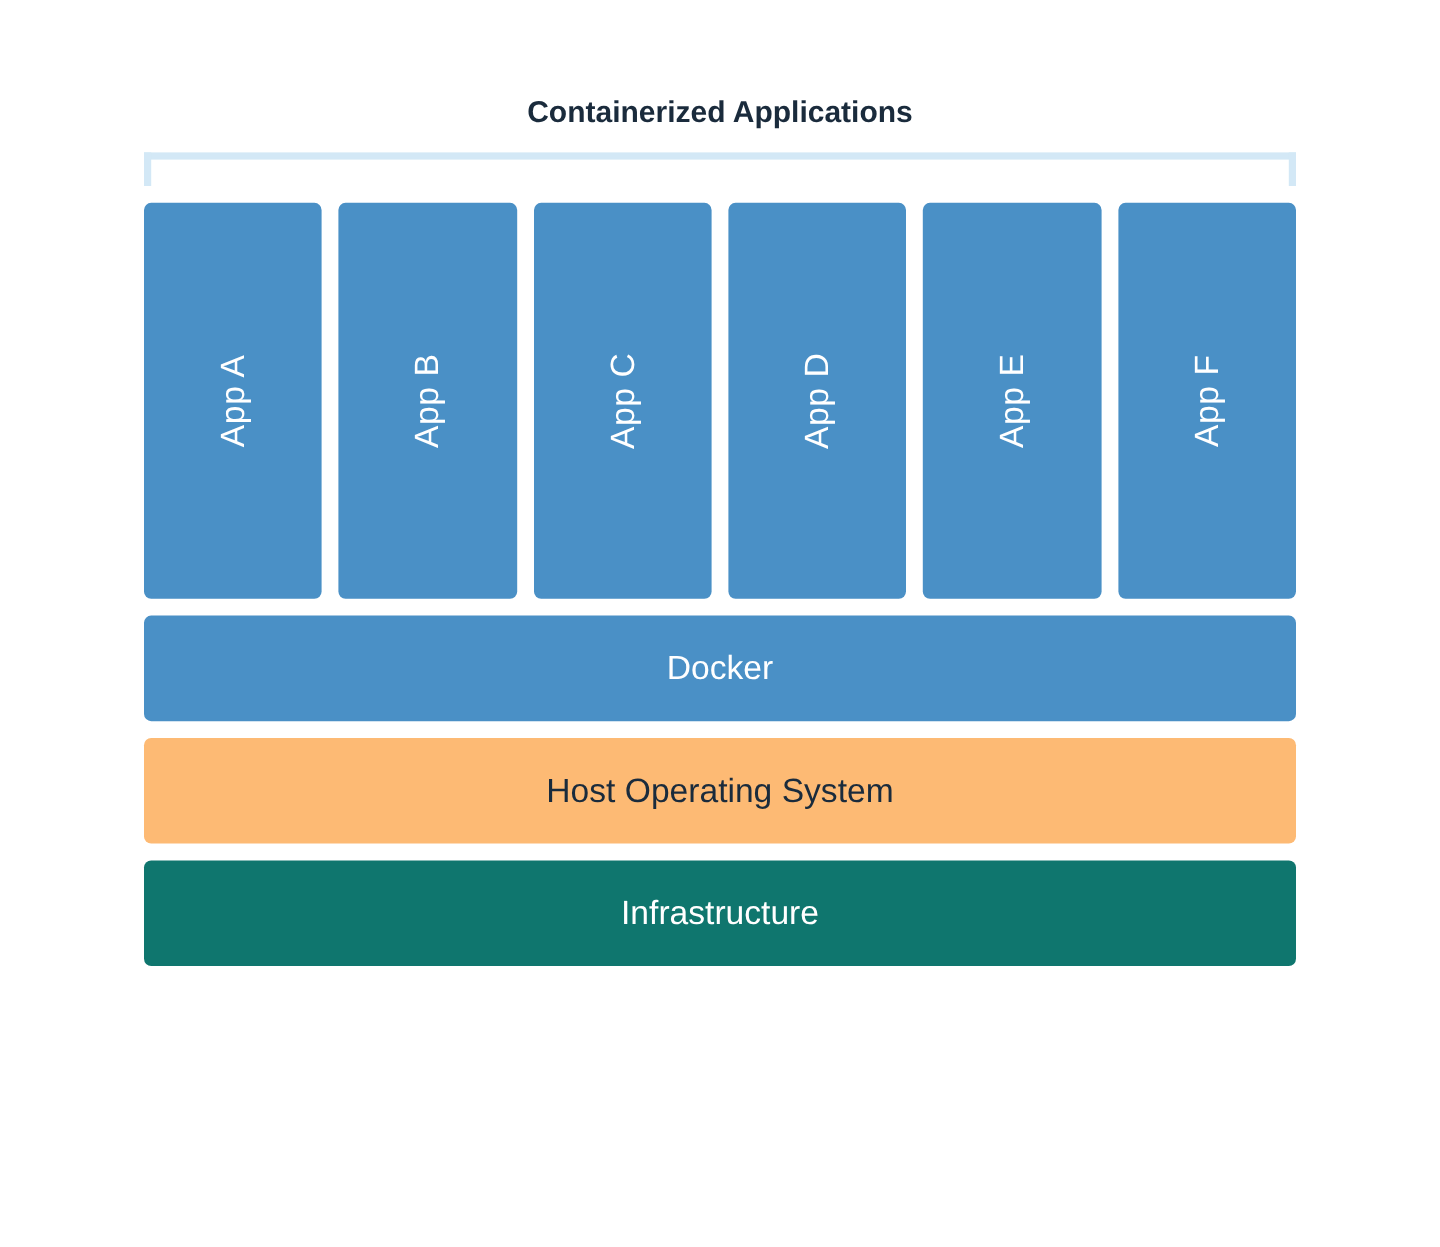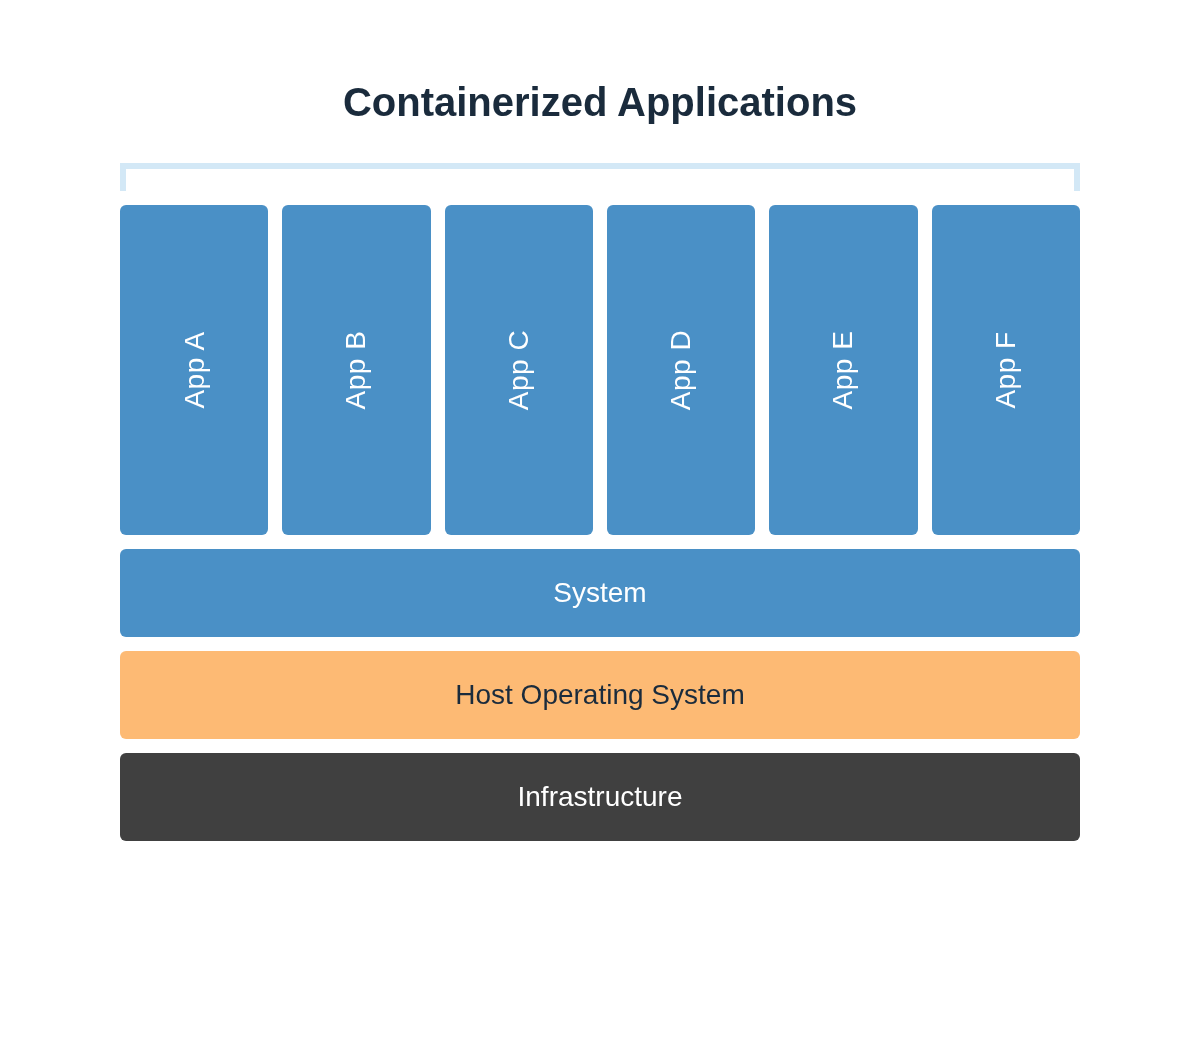--- a/index.html
+++ b/index.html
@@ -14,24 +14,24 @@
       height: 1039px;
       padding: 80px 120px 60px 120px;
     }
     .diagram {
       width: 100%;
       display: flex;
       flex-direction: column;
       align-items: center;
     }
     .title {
-      font-size: 40px;
+      font-size: 25px;
       font-weight: 600;
       color: #1a2b3c;
-      margin-bottom: 38px;
+      margin-bottom: 18px;
       text-align: center;
     }
     .bracket {
       width: 100%;
       height: 28px;
       border-top: 6px solid #d3e8f6;
       border-left: 6px solid #d3e8f6;
       border-right: 6px solid #d3e8f6;
       margin-bottom: 14px;
     }
@@ -71,21 +71,21 @@
     }
     .layer-docker {
       background: #4a90c6;
       color: #ffffff;
     }
     .layer-host {
       background: #fdba74;
       color: #1a2b3c;
     }
     .layer-infra {
-      background: #404040;
+      background: #0f766e;
       color: #ffffff;
       margin-bottom: 0;
     }
   </style>
 </head>
 <body>
 
 <div class="diagram">
   <div class="title">Containerized Applications</div>
   <div class="bracket"></div>
@@ -102,16 +102,16 @@
     <div class="app-box">
       <span class="app-label">App D</span>
     </div>
     <div class="app-box">
       <span class="app-label">App E</span>
     </div>
     <div class="app-box">
       <span class="app-label">App F</span>
     </div>
   </div>
-  <div class="layer layer-docker">System</div>
+  <div class="layer layer-docker">Docker</div>
   <div class="layer layer-host">Host Operating System</div>
   <div class="layer layer-infra">Infrastructure</div>
 </div>
 
 </body></html>

